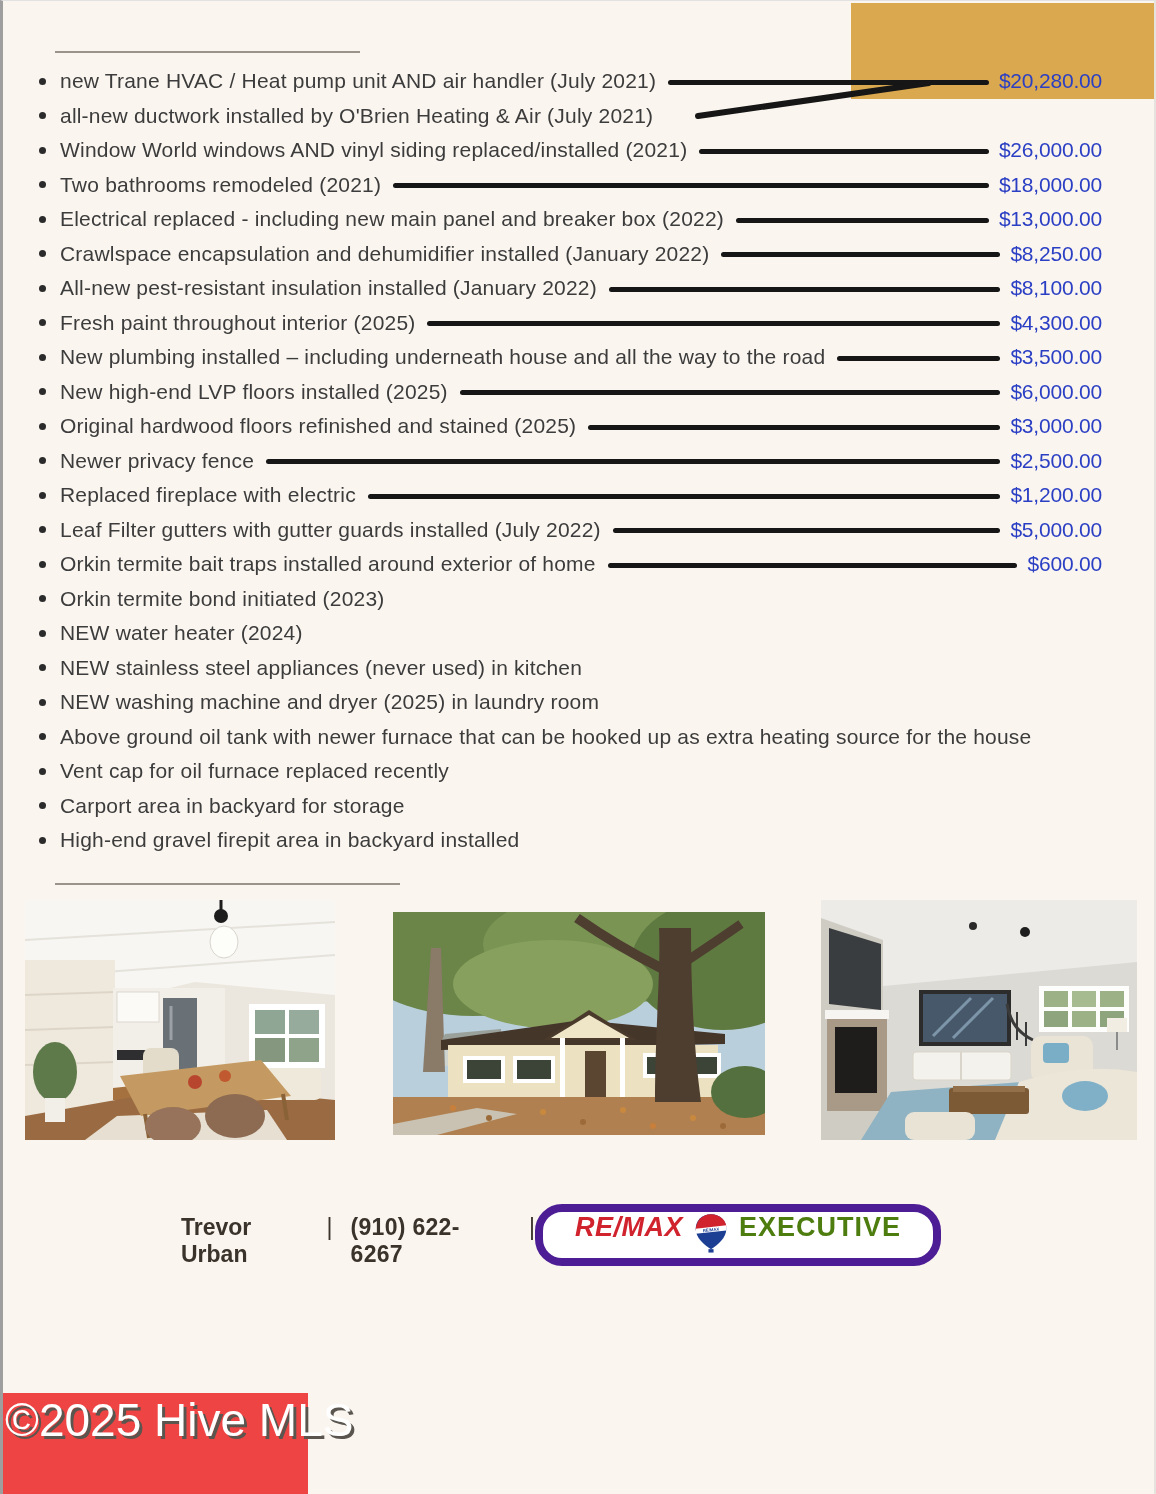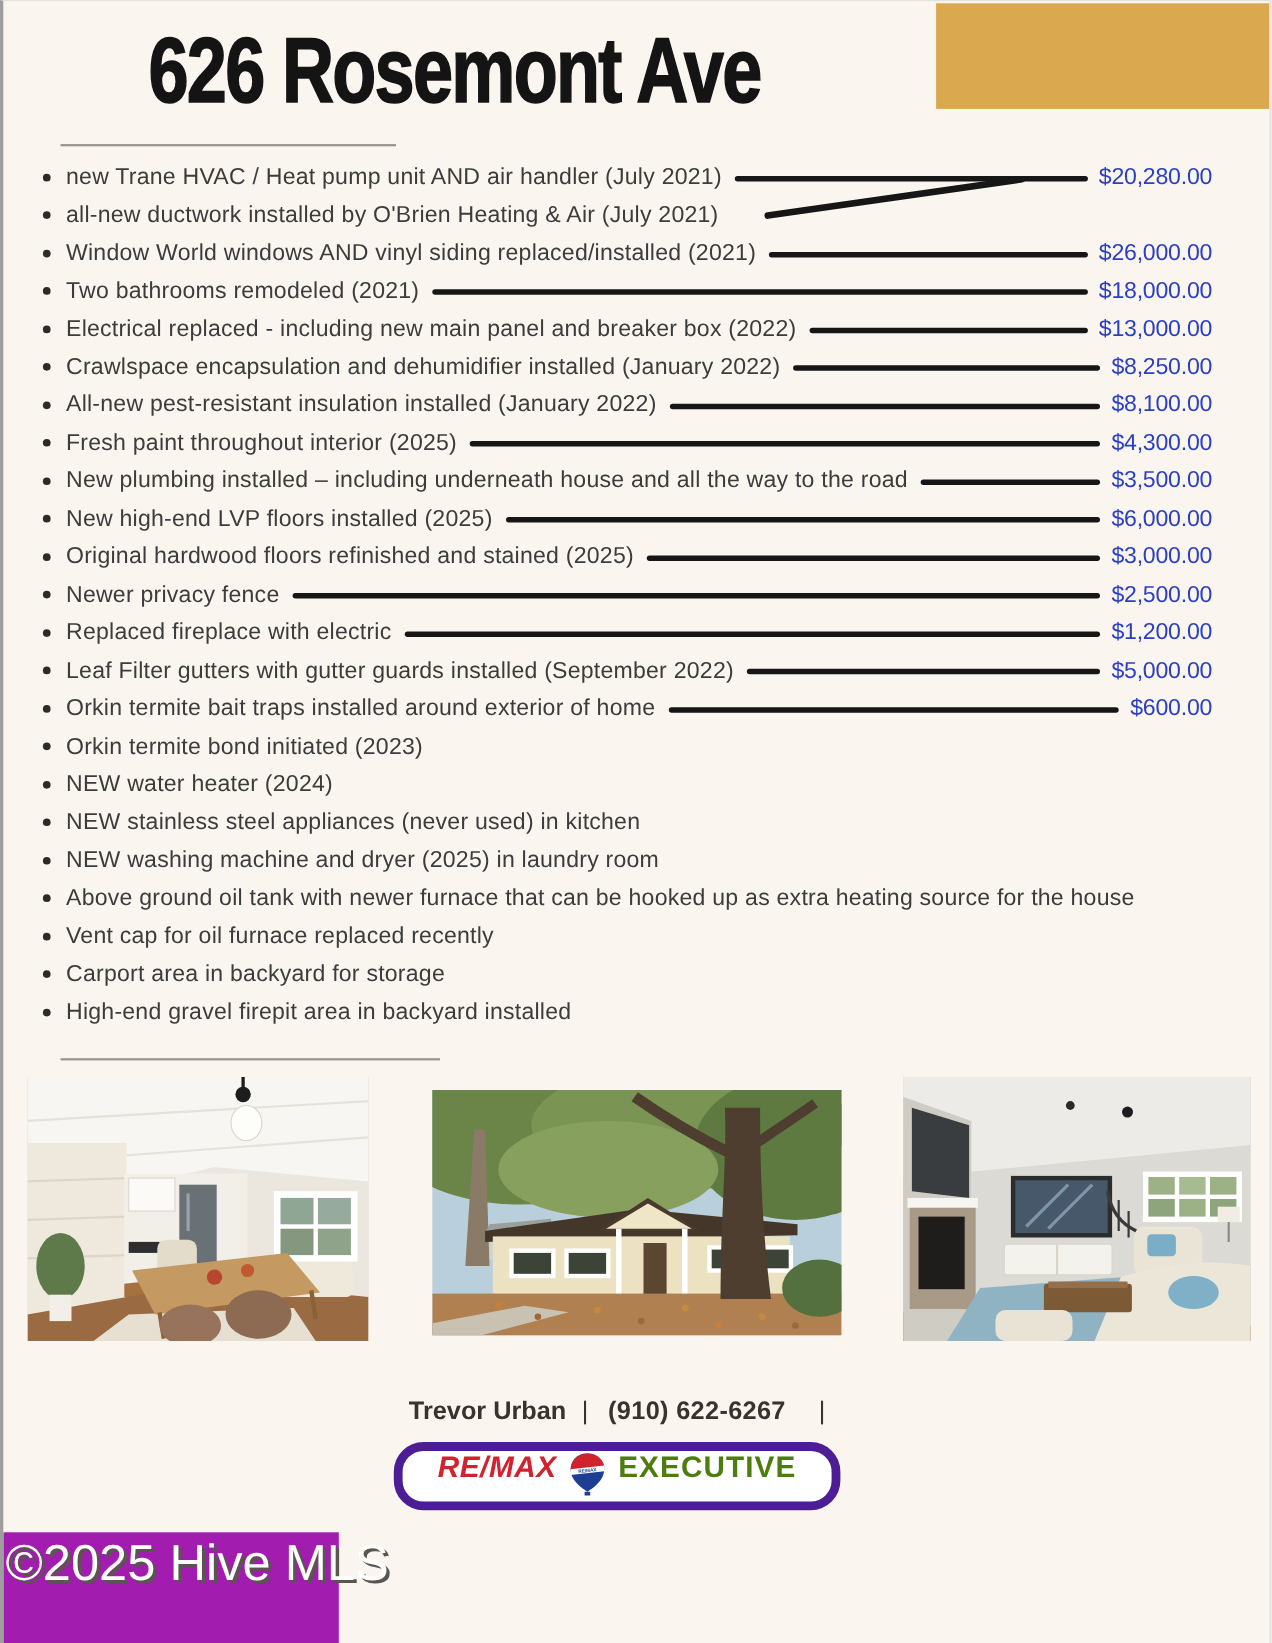--- a/index.html
+++ b/index.html
@@ -26,48 +26,45 @@
   .row.has-price{padding-right:52px;}
   .bullet{width:7px;height:7px;border-radius:50%;background:#2b2b2b;margin-right:14px;flex:none;}
   .itext{font-size:21px;color:#3c3c3c;letter-spacing:.2px;white-space:nowrap;}
   .leader{flex:1;height:5px;min-width:18px;background:#161616;border-radius:3px;margin:2px 10px 0 12px;}
   .price{font-size:21px;font-weight:400;color:#2b3fc4;white-space:nowrap;letter-spacing:-.2px;}
   .diag{position:absolute;left:0;top:0;pointer-events:none;}
   .photo-strip{display:flex;margin:15px 0 0 22px;}
   .photo{display:block;background:#ddd;}
   .photo.p2{margin-left:58px;margin-top:12px;}
   .photo.p3{margin-left:56px;}
-  .footer{display:flex;flex-direction:column;align-items:center;margin-top:50px;transform:translateX(178px);width:760px;}
+  .footer{display:flex;flex-direction:row;align-items:center;margin-top:50px;transform:translateX(178px);width:760px;}
   .contact{display:flex;align-items:baseline;font-size:23px;font-weight:700;color:#3a332b;height:28px;}
   .contact .sep1{margin:0 18px 0 14px;font-weight:400;}
   .contact .sep2{margin-left:30px;font-weight:400;}
   .contact .phone{letter-spacing:.3px;}
   .badge{
     margin-top:14px;display:flex;align-items:flex-start;gap:11px;height:46px;padding:0 32px;
     background:#fff;border:8px solid #4c1d95;border-radius:27px;
   }
   .remax{font-size:27px;font-weight:700;font-style:italic;color:#d0232e;letter-spacing:.5px;}
   .executive{font-size:27px;font-weight:700;color:#4d7c0f;letter-spacing:1px;}
-  .wm-block{position:absolute;left:0;bottom:0;width:305px;height:101px;background:#a21caf;}
+  .wm-block{position:absolute;left:0;bottom:0;width:305px;height:101px;background:#ef4444;}
   .wm-text{
     position:absolute;left:2px;top:0;font-size:46px;color:#ffffff;white-space:nowrap;
     text-shadow:3px 3px 0 #5a554e;
   }
 </style>
 </head>
 <body>
 
 <div class="page">
 
   <div class="gold-corner"></div>
 
   <div class="header">
-    <div class="title-wrap">
-      <span class="title">626 Rosemont Ave</span>
-    </div>
   </div>
 
   <div class="divider top"></div>
 
   <ul class="list">
     <svg class="diag" width="1050" height="70">
       <line x1="695" y1="52" x2="926" y2="19" stroke="#161616" stroke-width="6" stroke-linecap="round"></line>
     </svg>
   <li class="row has-price">
       <span class="bullet"></span>
@@ -141,21 +138,21 @@
       <span class="price">$2,500.00</span>
     </li>
       <li class="row has-price">
       <span class="bullet"></span>
       <span class="itext">Replaced fireplace with electric</span>
       <span class="leader"></span>
       <span class="price">$1,200.00</span>
     </li>
       <li class="row has-price">
       <span class="bullet"></span>
-      <span class="itext">Leaf Filter gutters with gutter guards installed (September 2022)</span>
+      <span class="itext">Leaf Filter gutters with gutter guards installed (July 2022)</span>
       <span class="leader"></span>
       <span class="price">$5,000.00</span>
     </li>
       <li class="row has-price">
       <span class="bullet"></span>
       <span class="itext">Orkin termite bait traps installed around exterior of home</span>
       <span class="leader"></span>
       <span class="price">$600.00</span>
     </li>
       <li class="row">

